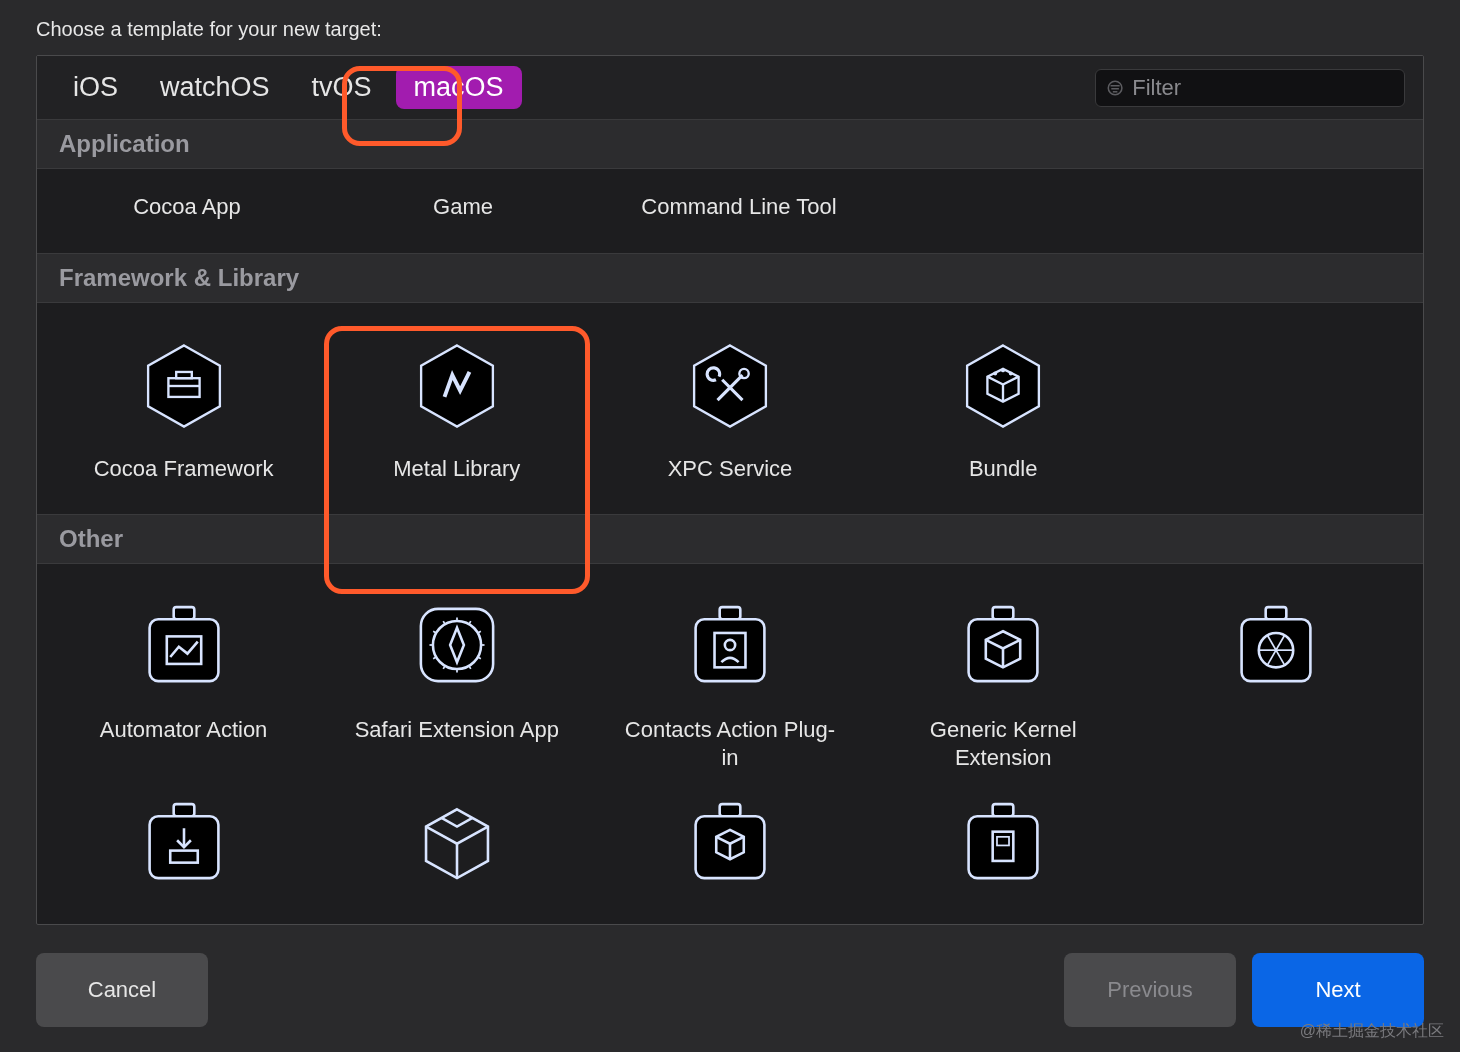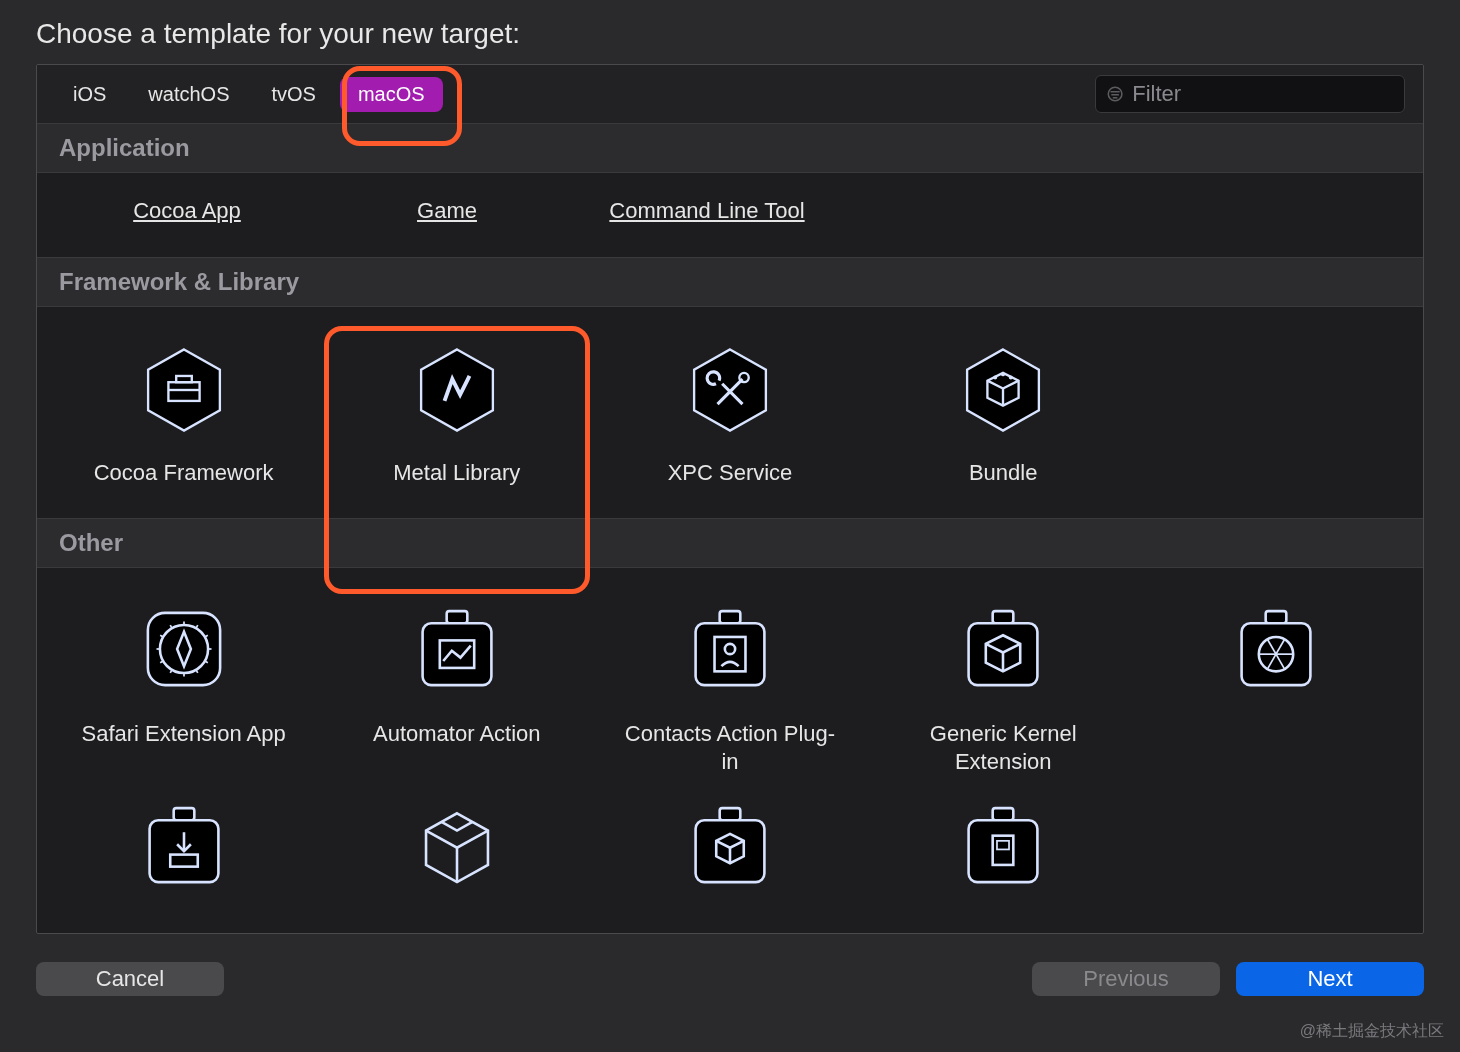--- a/index.html
+++ b/index.html
@@ -6,21 +6,21 @@
   body {
     background: #2a2a2c;
     font-family: -apple-system, "SF Pro Text", "Helvetica Neue", Arial, sans-serif;
     color: #e6e6e6;
     width: 1460px;
     height: 1052px;
     overflow: hidden;
     padding: 18px 36px 24px 36px;
   }
   .prompt {
-    font-size: 28px;
+    font-size: 20px;
     color: #e8e8e8;
     margin-bottom: 14px;
     font-weight: 400;
   }
   .panel {
     border: 1px solid #4a4a4c;
     background: #1d1d1f;
     border-radius: 2px;
     height: 870px;
     overflow: hidden;
@@ -28,21 +28,21 @@
     flex-direction: column;
   }
   .tabbar {
     display: flex;
     align-items: center;
     padding: 10px 18px;
     border-bottom: 1px solid #3a3a3c;
     background: #222224;
   }
   .tab {
-    font-size: 20px;
+    font-size: 27px;
     color: #e6e6e6;
     padding: 6px 18px;
     margin-right: 6px;
     border-radius: 8px;
     cursor: pointer;
   }
   .tab.active {
     background: #a21caf;
     color: #fff;
   }
@@ -74,21 +74,21 @@
     padding: 10px 22px;
     font-size: 24px;
     color: #9a9aa0;
     font-weight: 600;
   }
   .section-header:first-child { border-top: 0; }
   .grid {
     display: grid;
     padding: 18px 10px 24px 10px;
   }
-  .grid.cols3 { grid-template-columns: repeat(3, 260px); justify-content: start; padding-left: 20px; column-gap: 0; text-decoration: underline; }
+  .grid.cols3 { grid-template-columns: repeat(3, 260px); justify-content: start; padding-left: 20px; column-gap: 16px; }
   .grid.cols5 { grid-template-columns: repeat(5, 1fr); }
   .cell {
     display: flex;
     flex-direction: column;
     align-items: center;
     justify-content: flex-start;
     padding: 10px 6px 8px 6px;
     cursor: pointer;
   }
   .cell .label {
@@ -128,22 +128,22 @@
   }
   .hl-tab  { left: 342px; top: 66px;  width: 120px; height: 80px; }
   .hl-item { left: 324px; top: 326px; width: 266px; height: 268px; }
   .footer {
     display: flex;
     align-items: center;
     margin-top: 28px;
   }
   .btn {
     font-size: 22px;
-    padding: 4px 0;
-    width: 188px;
+    padding: 24px 0;
+    width: 172px;
     text-align: center;
     border-radius: 8px;
     cursor: pointer;
     user-select: none;
   }
   .btn.cancel   { background: #4a4a4c; color: #e6e6e6; }
   .btn.previous { background: #4a4a4c; color: #8a8a8e; margin-left: auto; margin-right: 16px; cursor: default; }
   .btn.next     { background: #0a66e6; color: #fff; }
   .watermark {
     position: absolute;
@@ -244,20 +244,31 @@
               </svg>
             </div>
           </div>
           <div class="label">Bundle</div>
         </div>
       </div>
       <div class="section-header">Other</div>
       <div class="grid cols5">
         <div class="cell">
           <div class="iconbox">
+            <div class="plug"><svg viewBox="0 0 100 100">
+    <rect x="38" y="6" width="24" height="14" rx="3" fill="#000" stroke="#d8e4ff" stroke-width="3"></rect>
+    <rect x="10" y="20" width="80" height="72" rx="10" fill="#000" stroke="#d8e4ff" stroke-width="3"></rect>
+                <rect x="30" y="40" width="40" height="32" fill="none" stroke="#d8e4ff" stroke-width="3"></rect>
+                <polyline points="34,64 44,52 54,60 66,46" fill="none" stroke="#d8e4ff" stroke-width="3"></polyline>
+              </svg></div>
+          </div>
+          <div class="label">Automator Action</div>
+        </div>
+        <div class="cell">
+          <div class="iconbox">
             <div class="app"><svg viewBox="0 0 100 100">
                 <rect x="8" y="8" width="84" height="84" rx="20" fill="#000" stroke="#d8e4ff" stroke-width="3"></rect>
                 <circle cx="50" cy="50" r="28" fill="none" stroke="#d8e4ff" stroke-width="3"></circle>
                 <polygon points="50,30 58,50 50,70 42,50" fill="none" stroke="#d8e4ff" stroke-width="3"></polygon>
                 <line x1="78" y1="50" x2="82" y2="50" stroke="#d8e4ff" stroke-width="2"></line>
                 <line x1="74.24871130596429" y1="64" x2="77.71281292110204" y2="66" stroke="#d8e4ff" stroke-width="2"></line>
                 <line x1="64" y1="74.24871130596428" x2="66" y2="77.71281292110203" stroke="#d8e4ff" stroke-width="2"></line>
                 <line x1="50" y1="78" x2="50" y2="82" stroke="#d8e4ff" stroke-width="2"></line>
                 <line x1="36.00000000000001" y1="74.24871130596429" x2="34.00000000000001" y2="77.71281292110204" stroke="#d8e4ff" stroke-width="2"></line>
                 <line x1="25.751288694035715" y1="64" x2="22.28718707889796" y2="66" stroke="#d8e4ff" stroke-width="2"></line>
@@ -269,31 +280,20 @@
                 <line x1="74.24871130596428" y1="35.999999999999986" x2="77.71281292110203" y2="33.999999999999986" stroke="#d8e4ff" stroke-width="2"></line>
               </svg></div>
           </div>
           <div class="label">Safari Extension App</div>
         </div>
         <div class="cell">
           <div class="iconbox">
             <div class="plug"><svg viewBox="0 0 100 100">
     <rect x="38" y="6" width="24" height="14" rx="3" fill="#000" stroke="#d8e4ff" stroke-width="3"></rect>
     <rect x="10" y="20" width="80" height="72" rx="10" fill="#000" stroke="#d8e4ff" stroke-width="3"></rect>
-                <rect x="30" y="40" width="40" height="32" fill="none" stroke="#d8e4ff" stroke-width="3"></rect>
-                <polyline points="34,64 44,52 54,60 66,46" fill="none" stroke="#d8e4ff" stroke-width="3"></polyline>
-              </svg></div>
-          </div>
-          <div class="label">Automator Action</div>
-        </div>
-        <div class="cell">
-          <div class="iconbox">
-            <div class="plug"><svg viewBox="0 0 100 100">
-    <rect x="38" y="6" width="24" height="14" rx="3" fill="#000" stroke="#d8e4ff" stroke-width="3"></rect>
-    <rect x="10" y="20" width="80" height="72" rx="10" fill="#000" stroke="#d8e4ff" stroke-width="3"></rect>
                 <rect x="32" y="36" width="36" height="40" fill="none" stroke="#d8e4ff" stroke-width="3"></rect>
                 <circle cx="50" cy="50" r="6" fill="none" stroke="#d8e4ff" stroke-width="3"></circle>
                 <path d="M40 70 q10 -10 20 0" fill="none" stroke="#d8e4ff" stroke-width="3"></path>
               </svg></div>
           </div>
           <div class="label">Contacts Action Plug-in</div>
         </div>
         <div class="cell">
           <div class="iconbox">
             <div class="plug"><svg viewBox="0 0 100 100">

